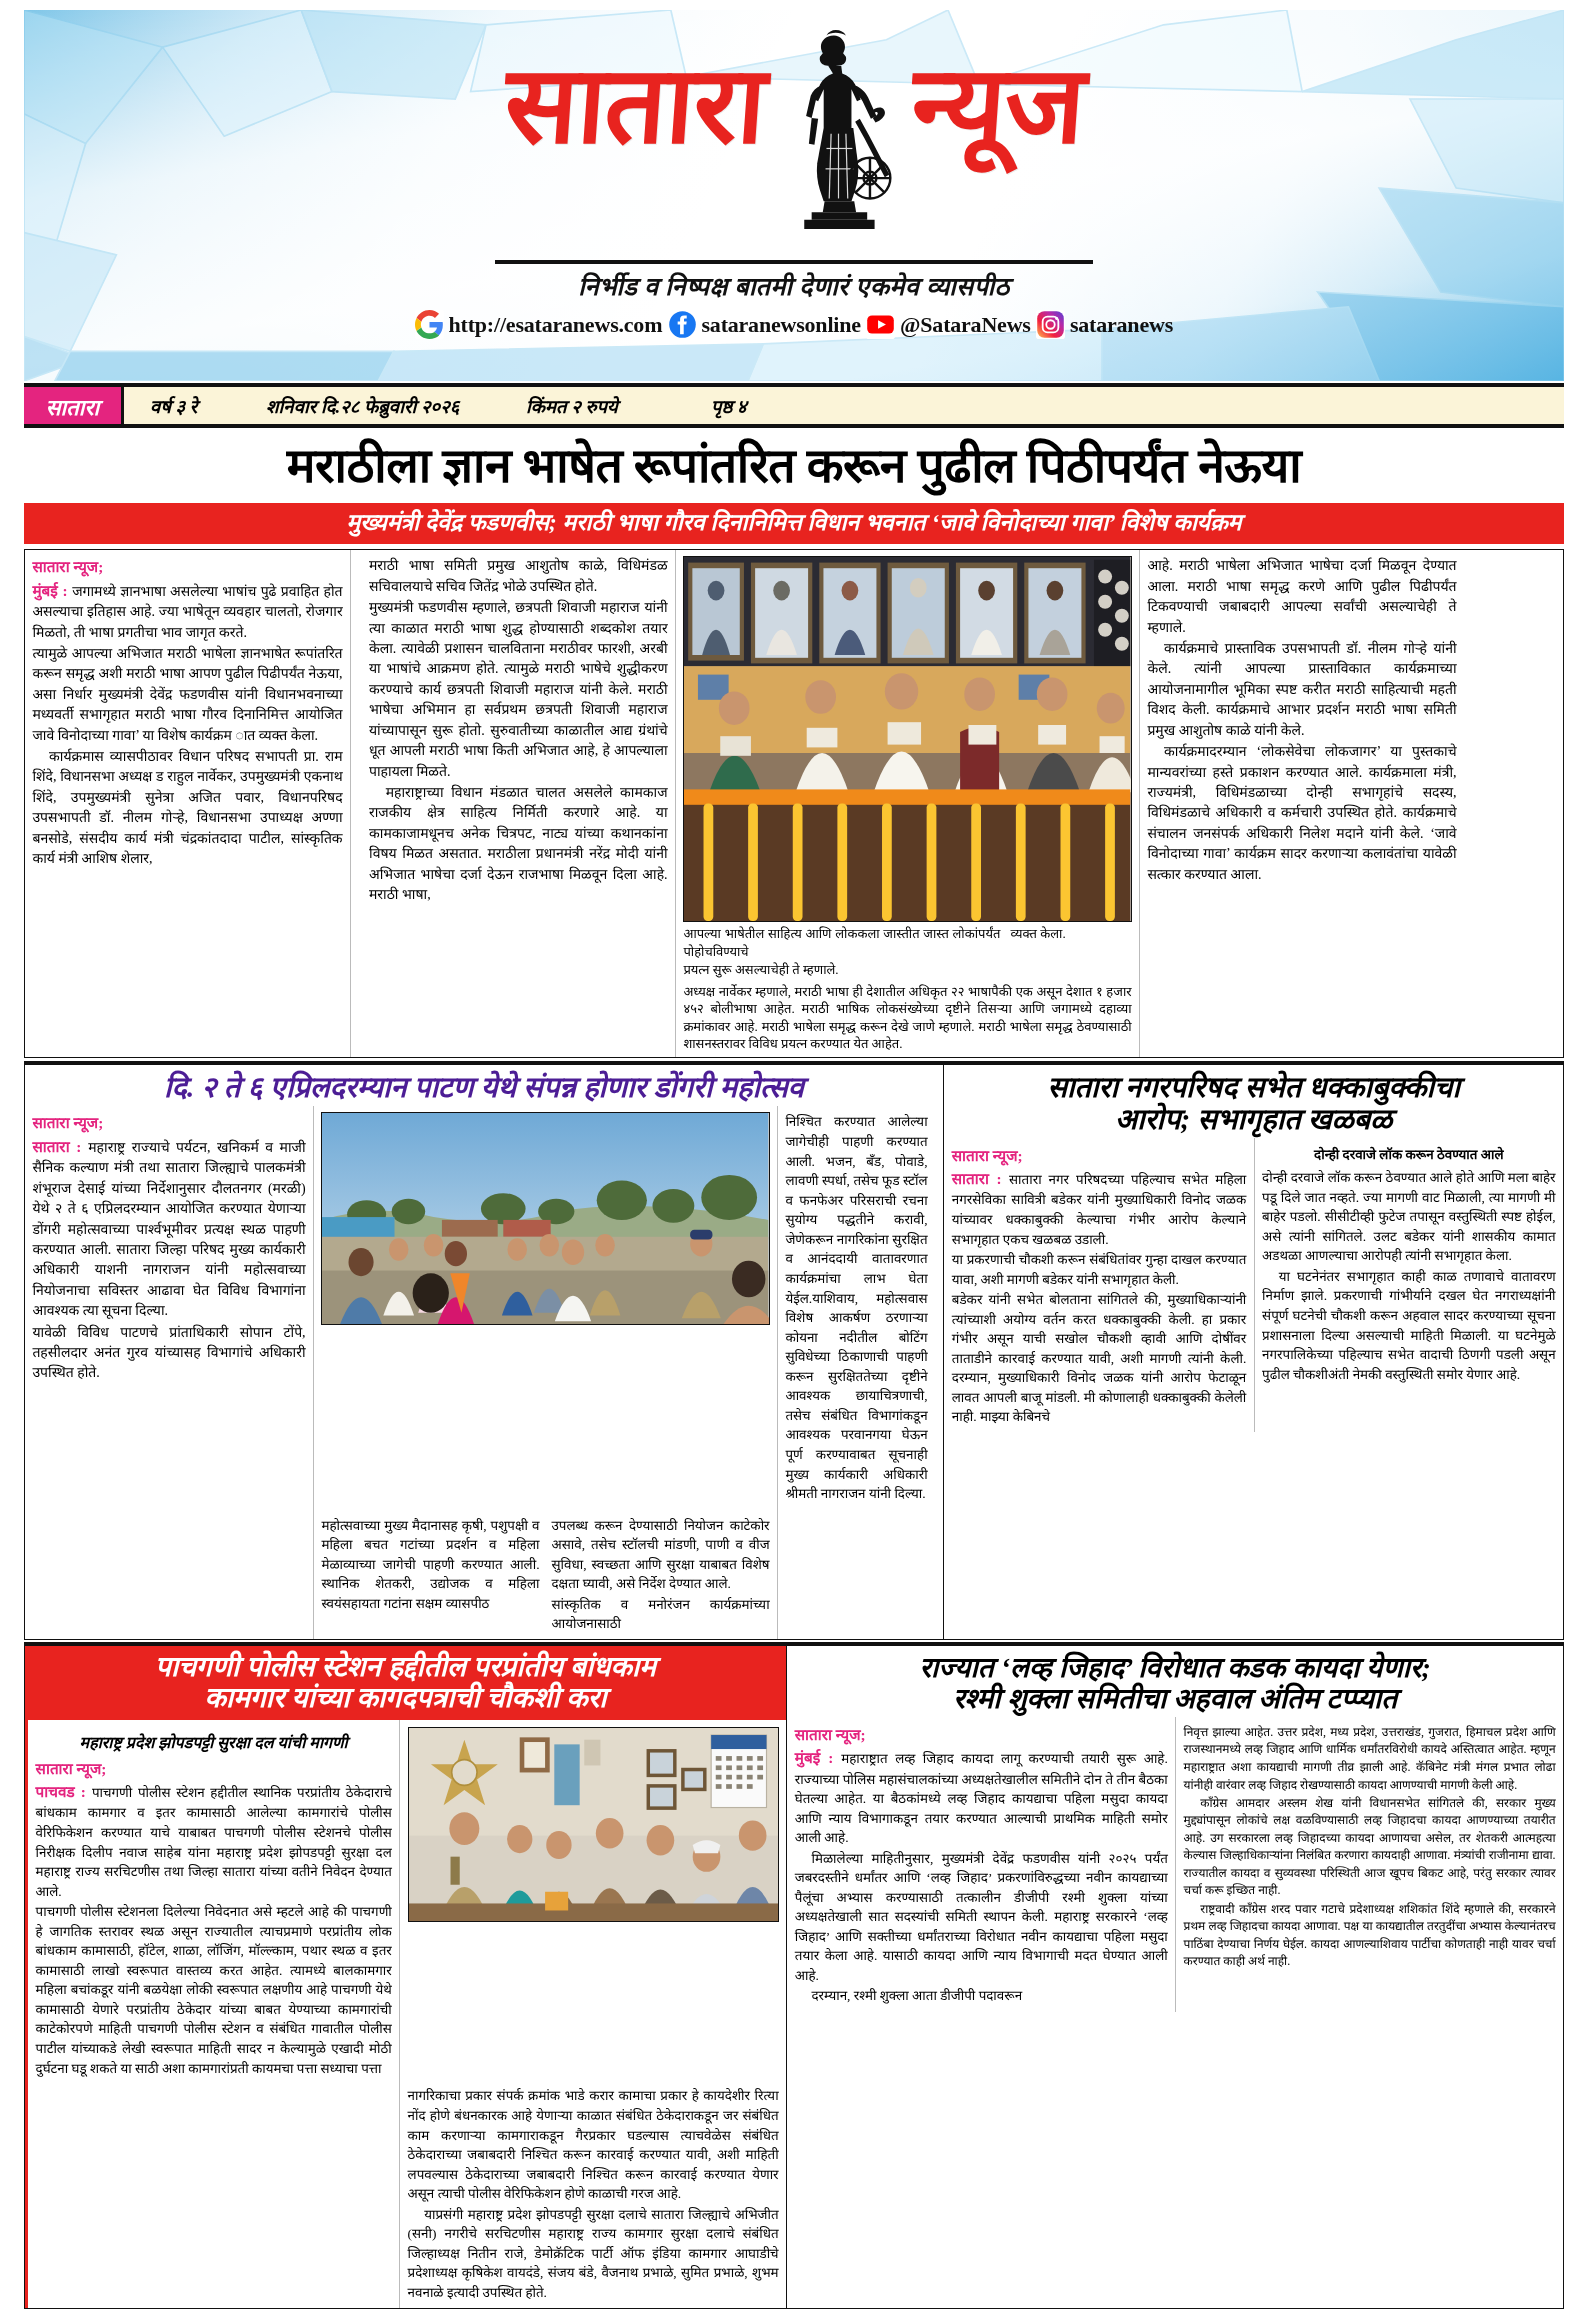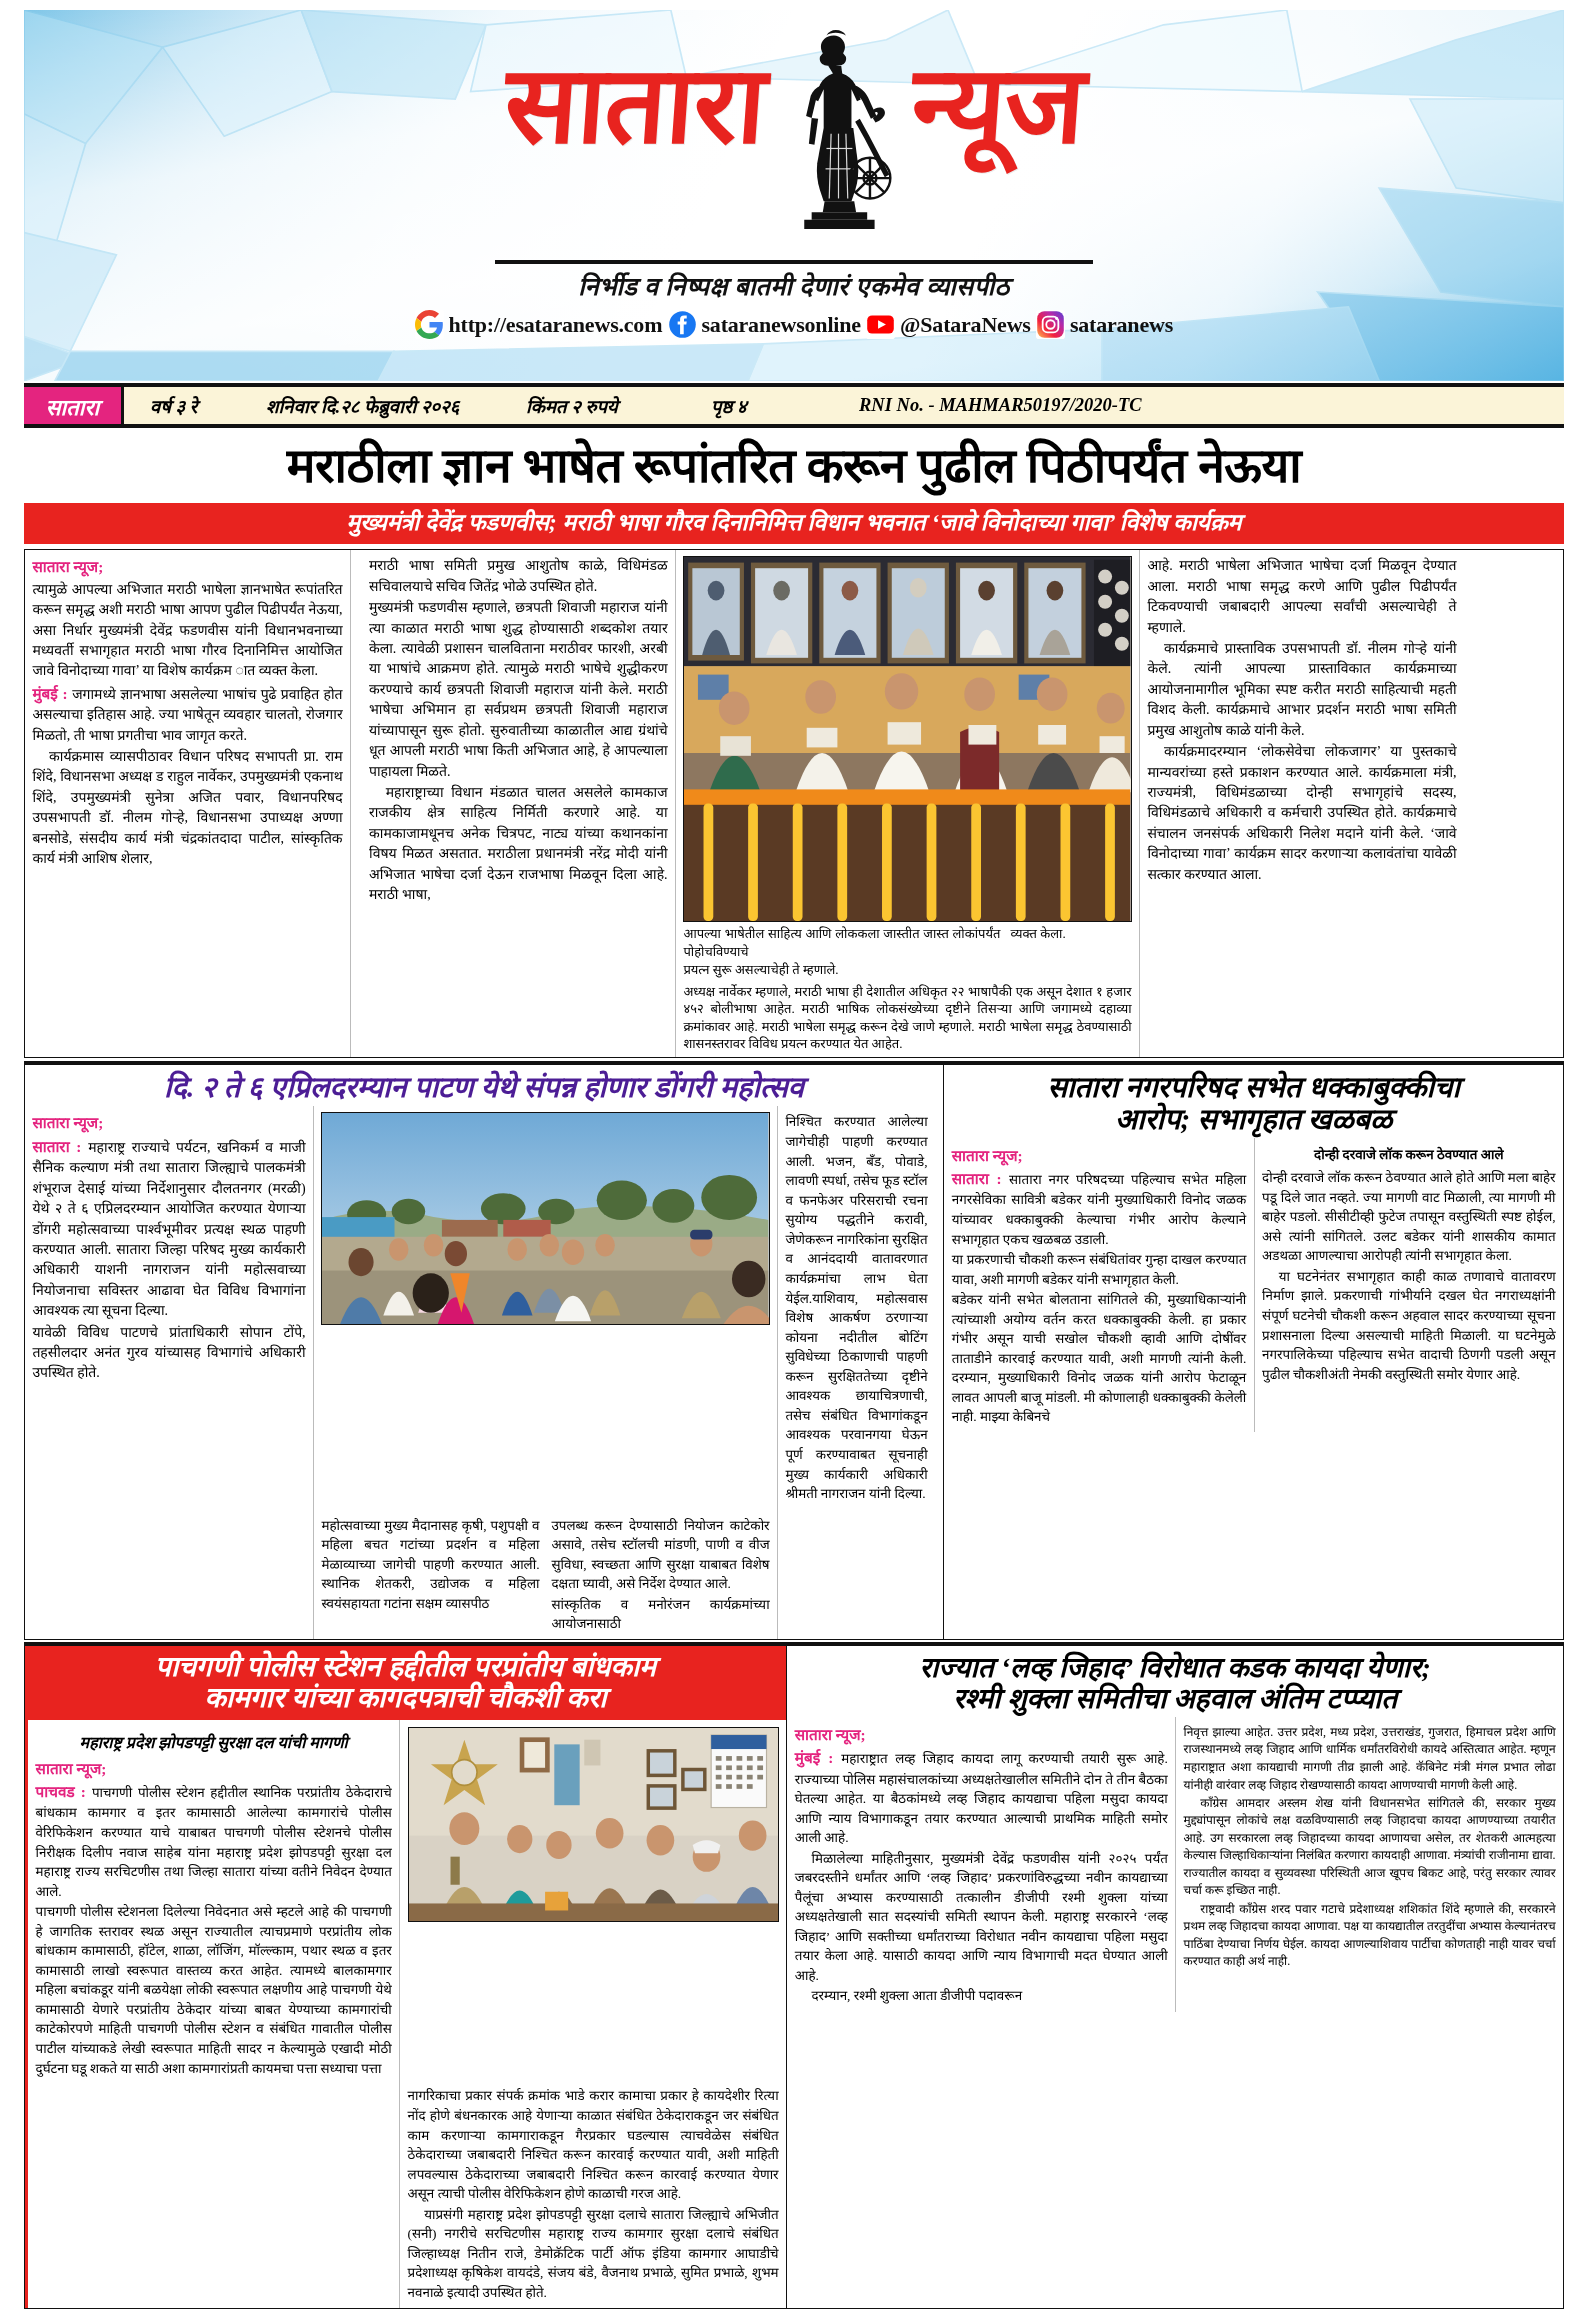--- a/index.html
+++ b/index.html
@@ -304,36 +304,35 @@
   </div>
 
   <div class="infobar-wrap">
     <div class="infobar">
       <div class="city">सातारा</div>
       <div class="fields">
         <span class="f-year">वर्ष ३ रे</span>
         <span class="f-date">शनिवार दि.२८ फेब्रुवारी २०२६</span>
         <span class="f-price">किंमत २ रुपये</span>
         <span class="f-page">पृष्ठ ४</span>
-        <span class="f-rni">RNI No. - MAHMAR50197/2020-TC</span>
       </div>
     </div>
   </div>
 
   <div class="main-head">मराठीला ज्ञान भाषेत रूपांतरित करून पुढील पिठीपर्यंत नेऊया</div>
 
   <div class="red-banner">मुख्यमंत्री देवेंद्र फडणवीस; मराठी भाषा गौरव दिनानिमित्त विधान भवनात ‘जावे विनोदाच्या गावा’ विशेष कार्यक्रम</div>
 
   <div class="sect" style="border-top:1.4px solid #111; margin-top:4.6px;">
     <div class="cols">
       <div class="col" style="width:325px;">
         <div class="body-txt">
           <p><span class="dateline">सातारा न्यूज;</span></p>
+          <p><span class="dateline place">मुंबई</span><span class="dateline"> : </span><span>जगामध्ये ज्ञानभाषा असलेल्या भाषांच पुढे प्रवाहित होत असल्याचा इतिहास आहे. ज्या भाषेतून व्यवहार चालतो, रोजगार मिळतो, ती भाषा प्रगतीचा भाव जागृत करते.</span></p>
           <p>त्यामुळे आपल्या अभिजात मराठी भाषेला ज्ञानभाषेत रूपांतरित करून समृद्ध अशी मराठी भाषा आपण पुढील पिढीपर्यंत नेऊया, असा निर्धार मुख्यमंत्री देवेंद्र फडणवीस यांनी विधानभवनाच्या मध्यवर्ती सभागृहात मराठी भाषा गौरव दिनानिमित्त आयोजित जावे विनोदाच्या गावा’ या विशेष कार्यक्रम ात व्यक्त केला.</p>
-          <p><span class="dateline place">मुंबई</span><span class="dateline"> : </span><span>जगामध्ये ज्ञानभाषा असलेल्या भाषांच पुढे प्रवाहित होत असल्याचा इतिहास आहे. ज्या भाषेतून व्यवहार चालतो, रोजगार मिळतो, ती भाषा प्रगतीचा भाव जागृत करते.</span></p>
           <p class="ind">कार्यक्रमास व्यासपीठावर विधान परिषद सभापती प्रा. राम शिंदे, विधानसभा अध्यक्ष ड राहुल नार्वेकर, उपमुख्यमंत्री एकनाथ शिंदे, उपमुख्यमंत्री सुनेत्रा अजित पवार, विधानपरिषद उपसभापती डॉ. नीलम गोऱ्हे, विधानसभा उपाध्यक्ष अण्णा बनसोडे, संसदीय कार्य मंत्री चंद्रकांतदादा पाटील, सांस्कृतिक कार्य मंत्री आशिष शेलार,</p>
         </div>
       </div>
       <div class="col" style="width:325px;padding-left:18px;">
         <div class="body-txt">
           <p>मराठी भाषा समिती प्रमुख आशुतोष काळे, विधिमंडळ सचिवालयाचे सचिव जितेंद्र भोळे उपस्थित होते.</p>
           <p>मुख्यमंत्री फडणवीस म्हणाले, छत्रपती शिवाजी महाराज यांनी त्या काळात मराठी भाषा शुद्ध होण्यासाठी शब्दकोश तयार केला. त्यावेळी प्रशासन चालविताना मराठीवर फारशी, अरबी या भाषांचे आक्रमण होते. त्यामुळे मराठी भाषेचे शुद्धीकरण करण्याचे कार्य छत्रपती शिवाजी महाराज यांनी केले. मराठी भाषेचा अभिमान हा सर्वप्रथम छत्रपती शिवाजी महाराज यांच्यापासून सुरू होतो. सुरुवातीच्या काळातील आद्य ग्रंथांचे धूत आपली मराठी भाषा किती अभिजात आहे, हे आपल्याला पाहायला मिळते.</p>
           <p class="ind">महाराष्ट्राच्या विधान मंडळात चालत असलेले कामकाज राजकीय क्षेत्र साहित्य निर्मिती करणारे आहे. या कामकाजामधूनच अनेक चित्रपट, नाट्य यांच्या कथानकांना विषय मिळत असतात. मराठीला प्रधानमंत्री नरेंद्र मोदी यांनी अभिजात भाषेचा दर्जा देऊन राजभाषा मिळवून दिला आहे. मराठी भाषा,</p>
         </div>
       </div>

